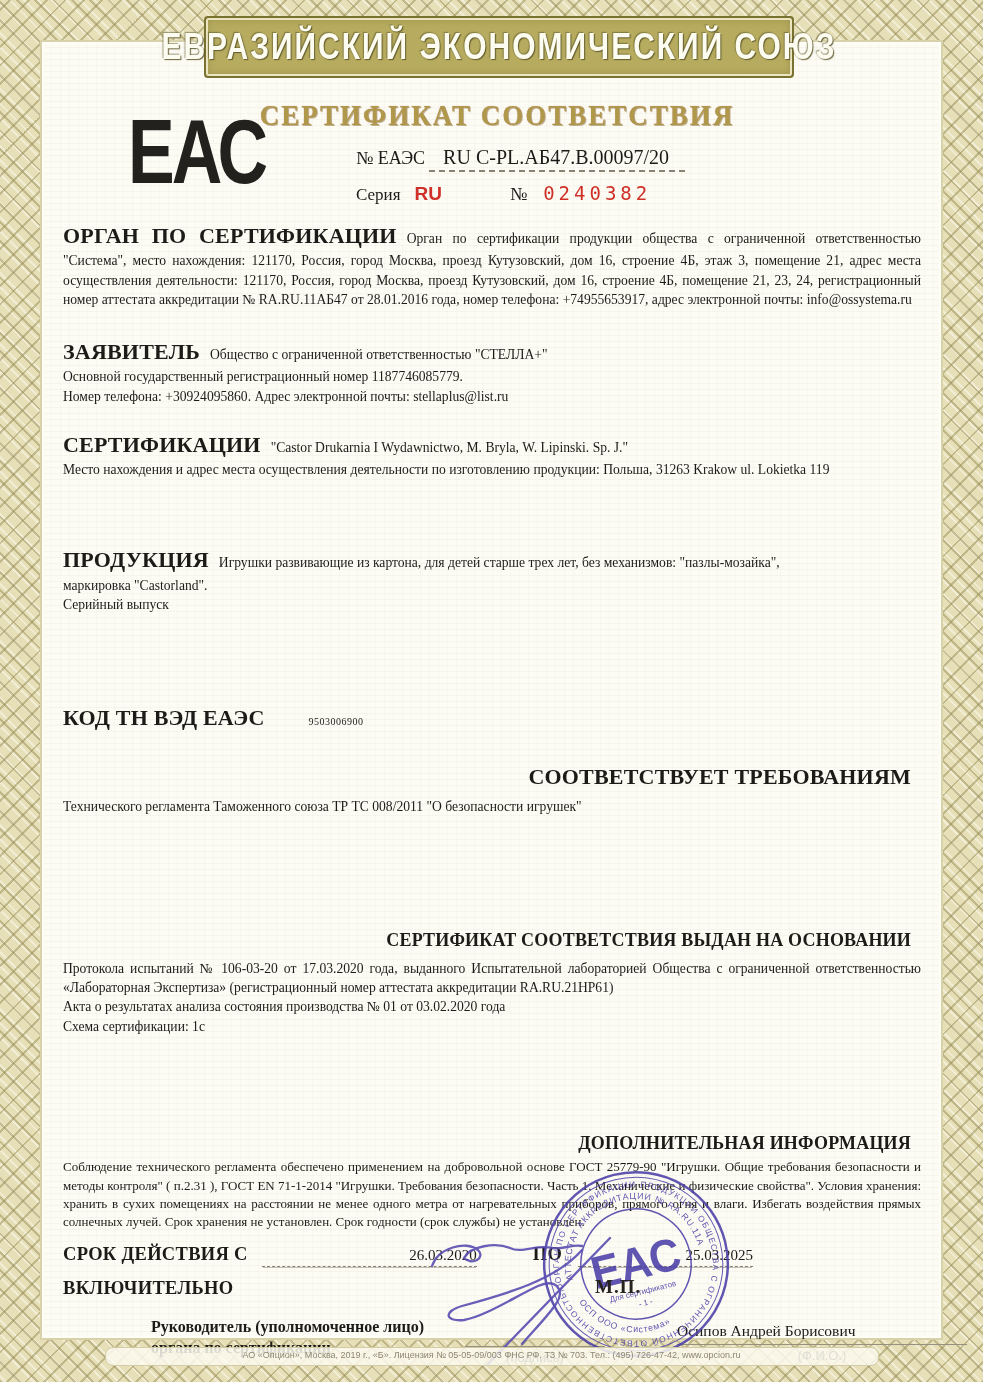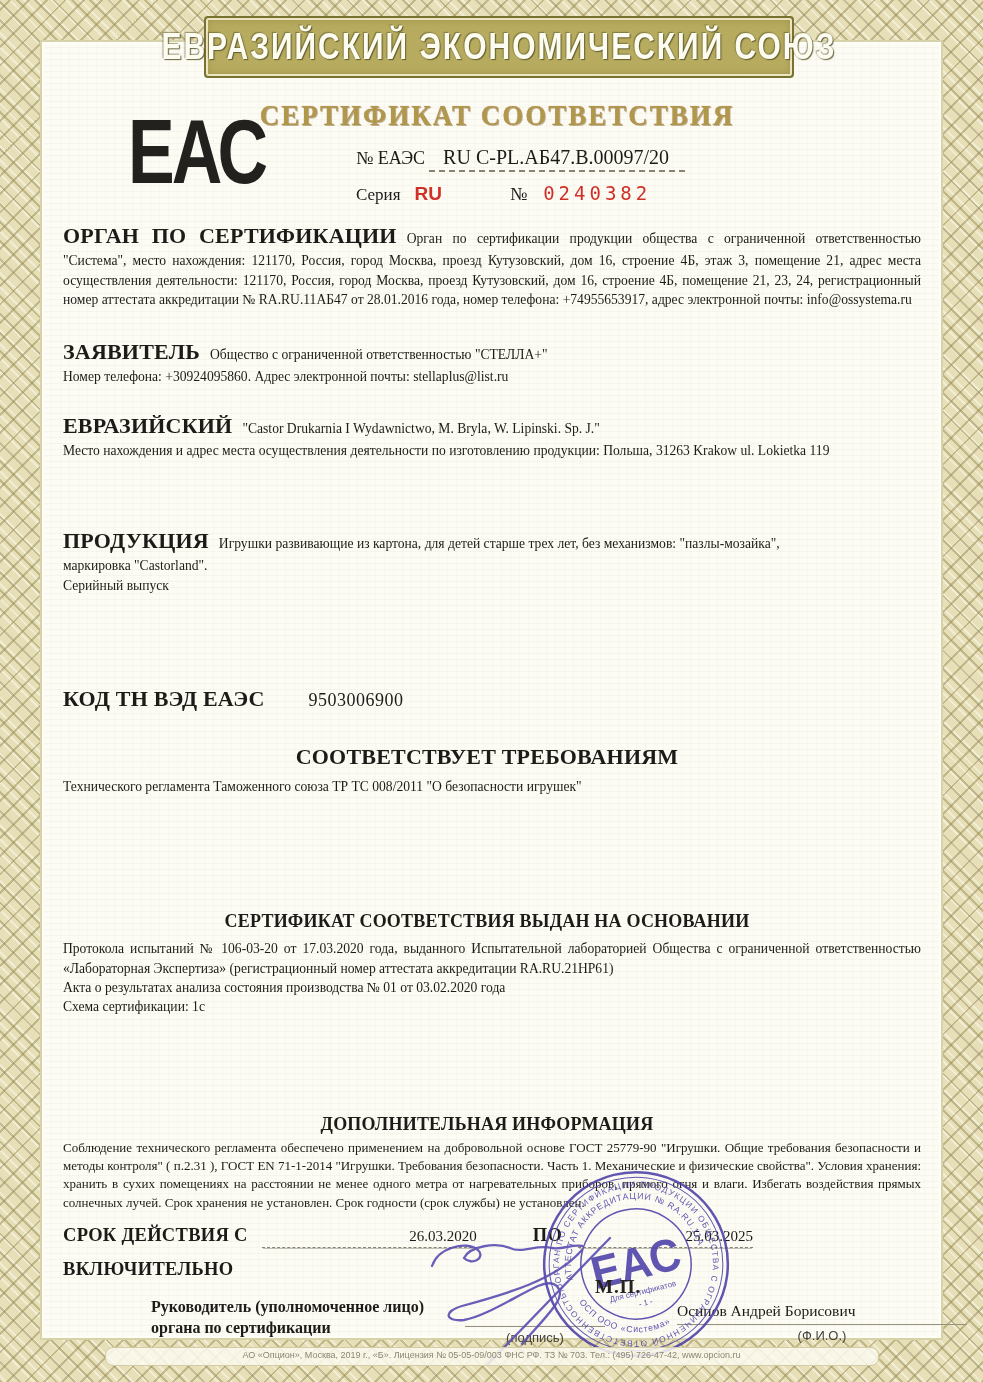--- a/index.html
+++ b/index.html
@@ -34,22 +34,22 @@
   .seriesline .lbl{font-size:17px;}
   .seriesline .ru{font-family:"Liberation Sans",sans-serif;font-weight:700;font-size:19px;margin-left:10px;}
   .seriesline .no{font-size:18px;margin-left:64px;}
   .seriesline .num{font-family:"DejaVu Sans Mono",monospace;font-size:19px;letter-spacing:4px;margin-left:12px;}
   .red{color:#cf3129;}
   .body{position:absolute;left:63px;top:220px;width:858px;z-index:2;font-size:13.6px;line-height:1.42;
     text-align:justify;}
   .sh{font-weight:700;font-size:22px;letter-spacing:.2px;padding-right:10px;white-space:nowrap;}
   .sh.big{font-size:18px;}
   .sec p{margin:0;}
-  .code-val{font-size:18px;margin-left:34px;letter-spacing:.5px;}
-  .own-head{display:block;margin-bottom:5px;text-align:center;}
+  .code-val{font-size:10px;margin-left:34px;letter-spacing:.5px;}
+  .own-head{display:block;margin-bottom:5px;text-align:right;}
   .validity{margin-top:10px;text-align:left;}
   .validity .row{display:flex;align-items:baseline;}
   .vh{font-weight:700;font-size:18.5px;letter-spacing:.3px;}
   .vdate{font-size:15px;text-align:right;border-bottom:1px dashed #8a8374;box-shadow:0 2px 0 -1px rgba(138,131,116,.5);}
   .vdate.from{width:215px;margin-left:14px;}
   .vdate.to{width:175px;margin-left:16px;}
   .vh.po{margin-left:56px;}
   .vh.incl{display:block;margin-top:8px;}
   .sigblock{margin-top:14px;text-align:left;}
   .sigrow{display:flex;align-items:flex-start;margin-bottom:20px;}
@@ -96,25 +96,26 @@
   </div>
 
   <div class="body">
 
     <div class="sec">
       <p><span class="sh">ОРГАН ПО СЕРТИФИКАЦИИ</span><span>Орган по сертификации продукции общества с ограниченной ответственностью "Система", место нахождения: 121170, Россия, город Москва, проезд Кутузовский, дом 16, строение 4Б, этаж 3, помещение 21, адрес места осуществления деятельности: 121170, Россия, город Москва, проезд Кутузовский, дом 16, строение 4Б, помещение 21, 23, 24, регистрационный номер аттестата аккредитации № RA.RU.11АБ47 от 28.01.2016 года, номер телефона: +74955653917, адрес электронной почты: info@ossystema.ru</span></p>
     </div>
 
     <div class="sec" style="margin-top:27px;">
       <p><span class="sh">ЗАЯВИТЕЛЬ</span><span>Общество с ограниченной ответственностью "СТЕЛЛА+"</span></p>
+      <p>Основной государственный регистрационный номер 1187746085779.</p>
       <p>Номер телефона: +30924095860. Адрес электронной почты: stellaplus@list.ru</p>
     </div>
 
     <div class="sec" style="margin-top:23px;">
-      <p><span class="sh">ЕВРАЗИЙСКИЙ</span><span>"Castor Drukarnia I Wydawnictwo, M. Bryla, W. Lipinski. Sp. J."</span></p>
+      <p><span class="sh">СЕРТИФИКАЦИИ</span><span>"Castor Drukarnia I Wydawnictwo, M. Bryla, W. Lipinski. Sp. J."</span></p>
       <p>Место нахождения и адрес места осуществления деятельности по изготовлению продукции: Польша, 31263 Krakow ul. Lokietka 119</p>
     </div>
 
     <div class="sec" style="margin-top:65px;">
       <p><span class="sh">ПРОДУКЦИЯ</span><span>Игрушки развивающие из картона, для детей старше трех лет, без механизмов: "пазлы-мозайка",</span></p>
       <p>маркировка "Castorland".</p>
       <p>Серийный выпуск</p>
     </div>
 
     <div class="sec" style="margin-top:88px;text-align:left;">

